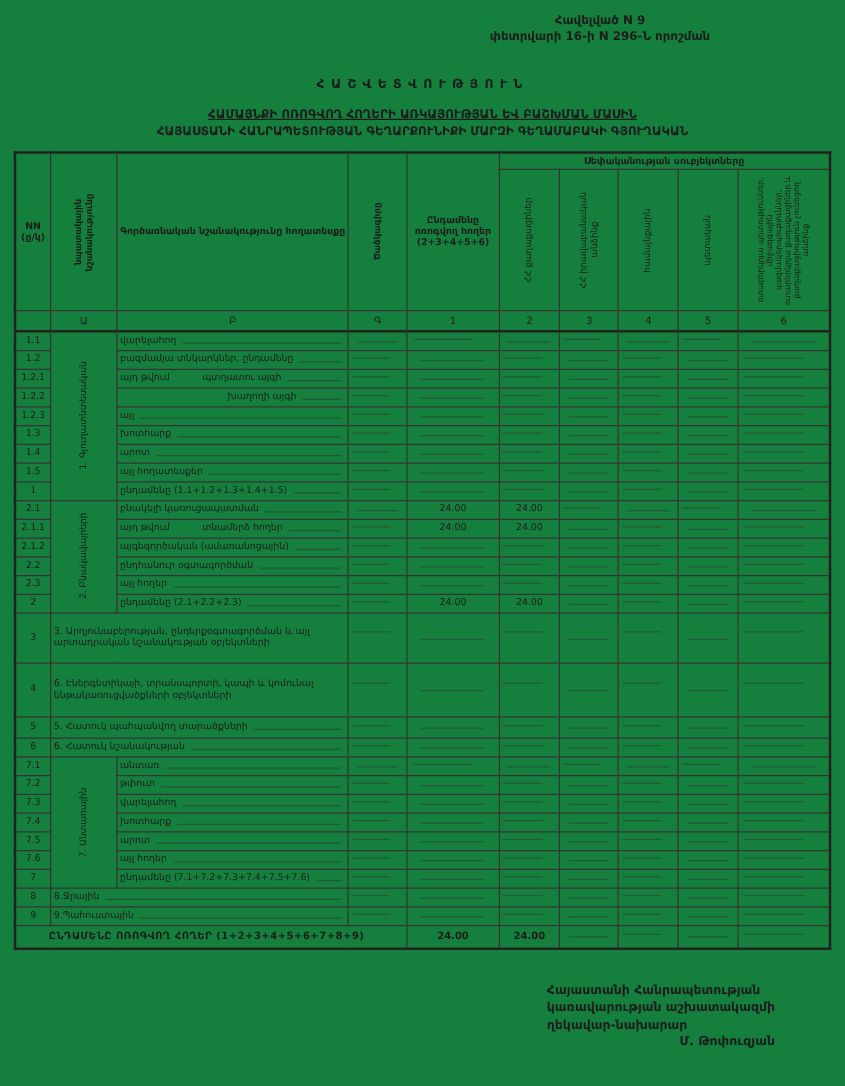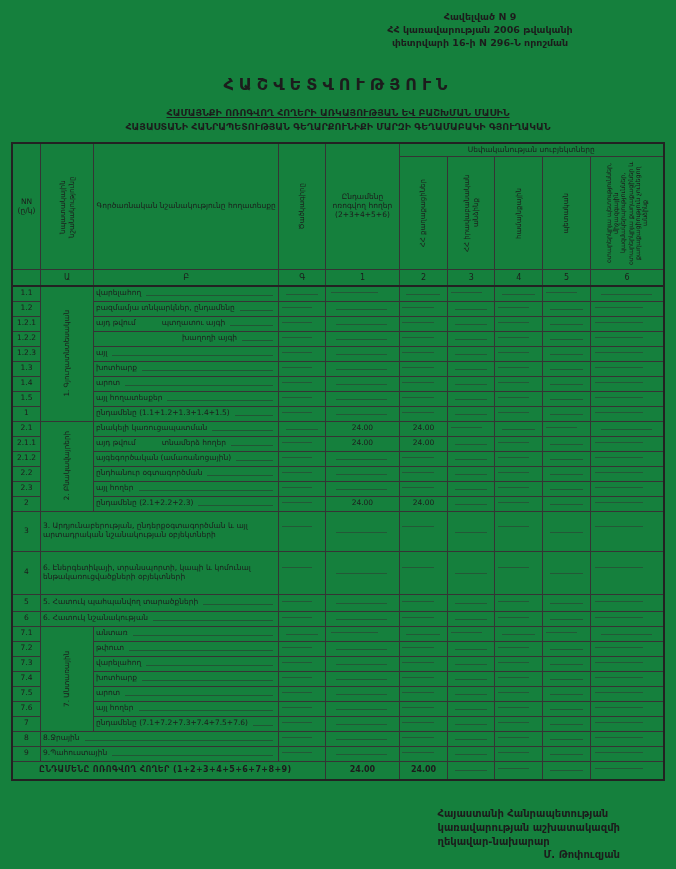--- a/index.html
+++ b/index.html
@@ -6,35 +6,35 @@
   .page{
     width:676px;height:869px;background:#15803d;margin:0 auto;
     font-family:"DejaVu Sans",sans-serif;color:#1c1c1c;
     box-sizing:border-box;padding:8px 8px 0 8px;position:relative;
   }
   
   .appendix{width:300px;margin:2px 38px 0 auto;text-align:center;
     font-weight:bold;font-size:9.5px;line-height:13px;}
   
   .title-block{text-align:center;margin-top:26px;}
-  .title-main{font-size:16px;font-weight:bold;letter-spacing:5px;margin-bottom:12px;}
+  .title-main{font-size:10px;font-weight:bold;letter-spacing:5px;margin-bottom:12px;}
   .title-sub{font-size:9.5px;font-weight:bold;line-height:13.5px;}
   .title-sub.u{text-decoration:underline;}
   
   table.rpt{border-collapse:collapse;table-layout:fixed;width:654px;margin:9px auto 0 auto;
     border:2px solid #222;}
   table.rpt th,table.rpt td{
     border:1px solid #343434;padding:0 2px;font-size:7.5px;line-height:1.18;
     color:#1c1c1c;overflow:hidden;vertical-align:middle;font-weight:normal;
     background:transparent;word-wrap:break-word;
   }
   col.c-nn{width:28px;} col.c-purp{width:52px;} col.c-func{width:182px;}
   col.c-code{width:46px;} col.c-tot{width:72px;}
   col.c2{width:48px;} col.c3{width:46px;} col.c4{width:47px;} col.c5{width:47px;} col.c6{width:72px;}
-  tr.h1 th{height:12px;font-size:7.5px;}
+  tr.h1 th{height:12px;font-size:7.5px;font-weight:bold;}
   tr.h2 th{height:112px;}
   tr.letters td{height:15px;text-align:center;font-size:8px;border-bottom:2px solid #222;}
   .vcell{display:flex;align-items:center;justify-content:center;height:100%;}
   .vert{writing-mode:vertical-rl;transform:rotate(180deg);white-space:normal;
     text-align:center;font-size:7px;line-height:8.5px;max-height:108px;margin:0 auto;}
   .vert.small{font-size:6.3px;line-height:7.2px;}
   th .hwrap{text-align:center;}
   td.num{text-align:center;font-size:7.8px;margin-top:24px;}
   tr.r{height:15px;} tr.med{height:17px;} tr.tall{height:40px;} tr.tall2{height:43px;}
   td.grp{text-align:center;}
@@ -57,21 +57,20 @@
   .footer .left{font-weight:bold;font-size:10px;line-height:14px;}
   .footer .sig{font-weight:bold;font-size:10px;padding-bottom:1px;padding-left:24px;}
 </style>
 </head>
 <body>
 
 <div class="page">
 
   <div class="appendix">
     <div>Հավելված N 9</div>
-    <div>ՀՀ կառավարության 2006 թվականի</div>
     <div>փետրվարի 16-ի N 296-Ն որոշման</div>
   </div>
 
   <div class="title-block">
     <div class="title-main">ՀԱՇՎԵՏՎՈՒԹՅՈՒՆ</div>
     <div class="title-sub u">ՀԱՄԱՅՆՔԻ ՈՌՈԳՎՈՂ ՀՈՂԵՐԻ ԱՌԿԱՅՈՒԹՅԱՆ ԵՎ ԲԱՇԽՄԱՆ ՄԱՍԻՆ</div>
     <div class="title-sub">ՀԱՅԱՍՏԱՆԻ ՀԱՆՐԱՊԵՏՈՒԹՅԱՆ ԳԵՂԱՐՔՈՒՆԻՔԻ ՄԱՐԶԻ ԳԵՂԱՄԱԲԱԿԻ ԳՅՈՒՂԱԿԱՆ</div>
   </div>
 
   <table class="rpt">

